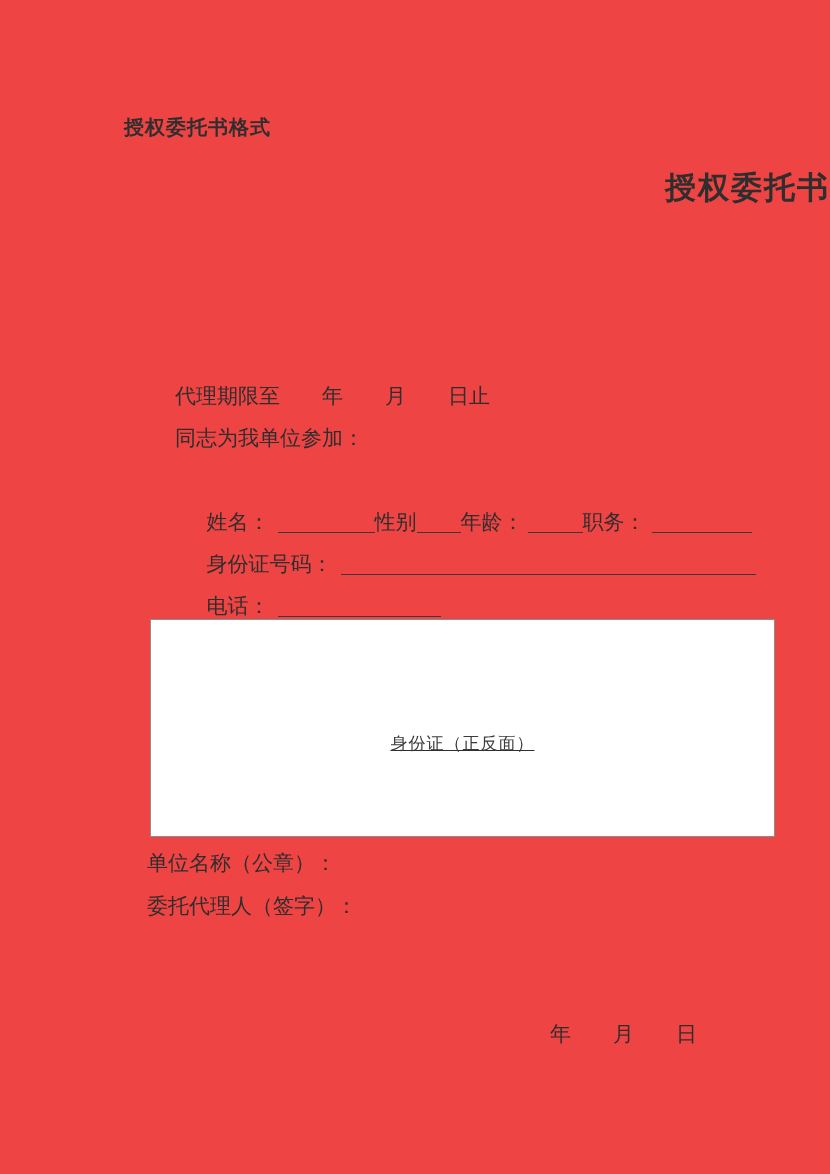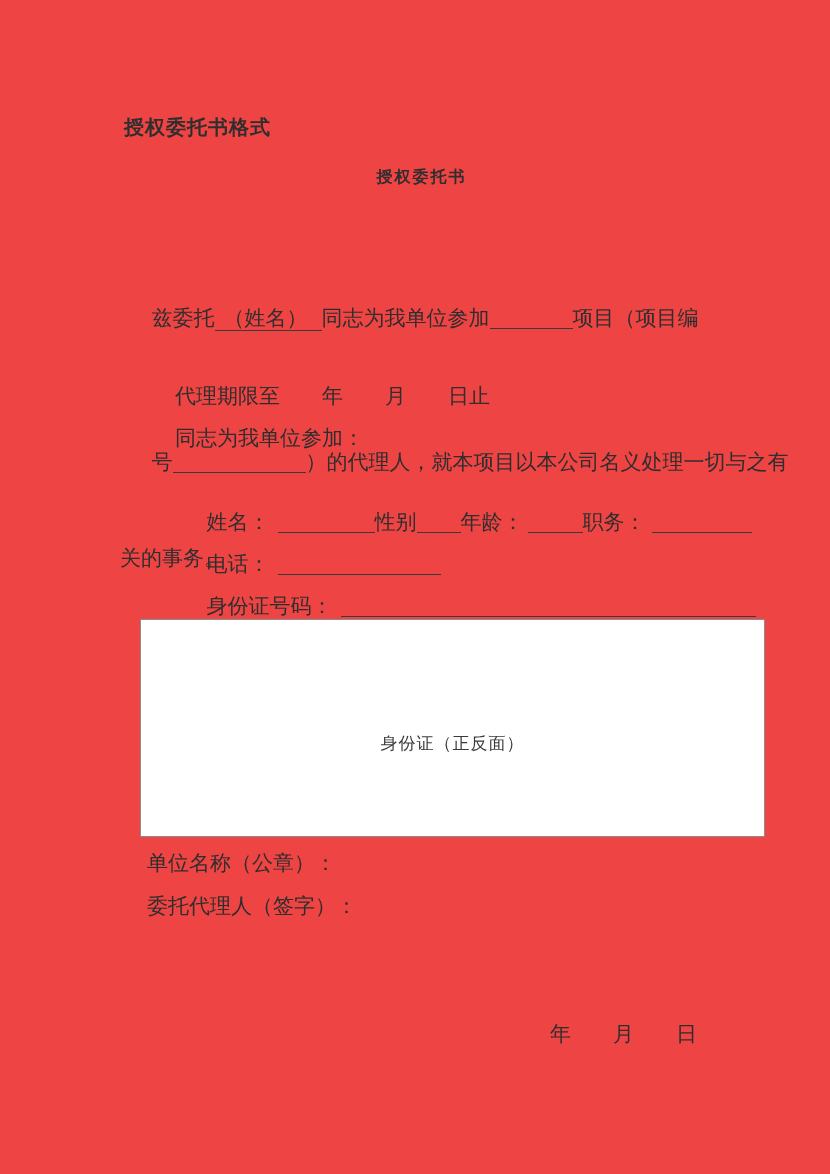--- a/index.html
+++ b/index.html
@@ -10,22 +10,22 @@
     font-family:"Liberation Serif","DejaVu Serif",serif;
     color:#2e2e2e;
     overflow:hidden;
   }
   .doc-label{
     position:absolute;left:124px;top:114px;
     font-size:20px;font-weight:bold;letter-spacing:1px;
   }
   .title{
     position:absolute;left:0;right:0;top:167px;
-    text-align:center;
-    font-size:16px;font-weight:bold;letter-spacing:2px;margin-left:13px;
+    text-align:right;
+    font-size:31px;font-weight:bold;letter-spacing:2px;margin-left:13px;
   }
   .para{
     position:absolute;left:120px;top:246px;width:600px;
     font-size:21px;line-height:48px;
   }
   .pline{white-space:pre;}
   .pl1{text-indent:78px;}
   .uname{
     border-bottom:1px solid #3a3a3a;
     padding:0 14px 0 9px;
@@ -39,24 +39,25 @@
   .w55{width:55px;} .w100{width:100px;} .w163{width:163px;} .w415{width:415px;}
   .g4{margin-left:4px;} .g6{margin-left:6px;} .g8{margin-left:8px;}
   .rows{
     position:absolute;left:120px;top:375px;width:600px;
     font-size:21px;
   }
   .row{
     padding-left:55px;height:42px;line-height:42px;white-space:pre;
   }
   .idbox{
-    position:absolute;left:140px;top:619px;
+    position:absolute;left:150px;top:619px;
     width:623px;height:216px;
     border:1px solid #8c8c8c;
     background:#ffffff;
+    text-decoration:underline;
   }
   .idbox-text{
     margin-top:112px;text-align:center;
     font-size:17px;letter-spacing:1px;color:#3a3a3a;
   }
   .sigs{
     position:absolute;left:147px;top:842px;width:500px;
     font-size:21px;
   }
   .sigrow{height:43px;line-height:43px;white-space:pre;}
@@ -71,41 +72,32 @@
 </style>
 </head>
 <body>
 
 <div class="page">
 
   <div class="doc-label">授权委托书格式</div>
 
   <div class="title">授权委托书</div>
 
-  <div class="para">
-    <div class="pline pl1">
-      <span>兹委托</span><span class="uname">（姓名）</span><span>同志为我单位参加</span><span class="blank w83"></span><span>项目（项目编</span>
-    </div>
-    <div class="pline">
-      <span>号</span><span class="blank w133"></span><span>）的代理人，就本项目以本公司名义处理一切与之有</span>
-    </div>
-    <div class="pline">关的事务。</div>
-  </div>
 
   <div class="rows">
     <div class="row">代理期限至　　年　　月　　日止</div>
     <div class="row">同志为我单位参加：</div>
     <div class="row">
       <span>姓名：</span><span class="blank w97 g8"></span><span>性别</span><span class="blank w44"></span><span>年龄：</span><span class="blank w55 g4"></span><span>职务：</span><span class="blank w100 g6"></span>
     </div>
     <div class="row">
-      <span>电话：</span><span class="blank w163 g8"></span>
+      <span>身份证号码：</span><span class="blank w415 g8"></span>
     </div>
     <div class="row">
-      <span>身份证号码：</span><span class="blank w415 g8"></span>
+      <span>电话：</span><span class="blank w163 g8"></span>
     </div>
   </div>
 
   <div class="idbox">
     <div class="idbox-text">身份证（正反面）</div>
   </div>
 
   <div class="sigs">
     <div class="sigrow">单位名称（公章）：</div>
     <div class="sigrow">委托代理人（签字）：</div>

